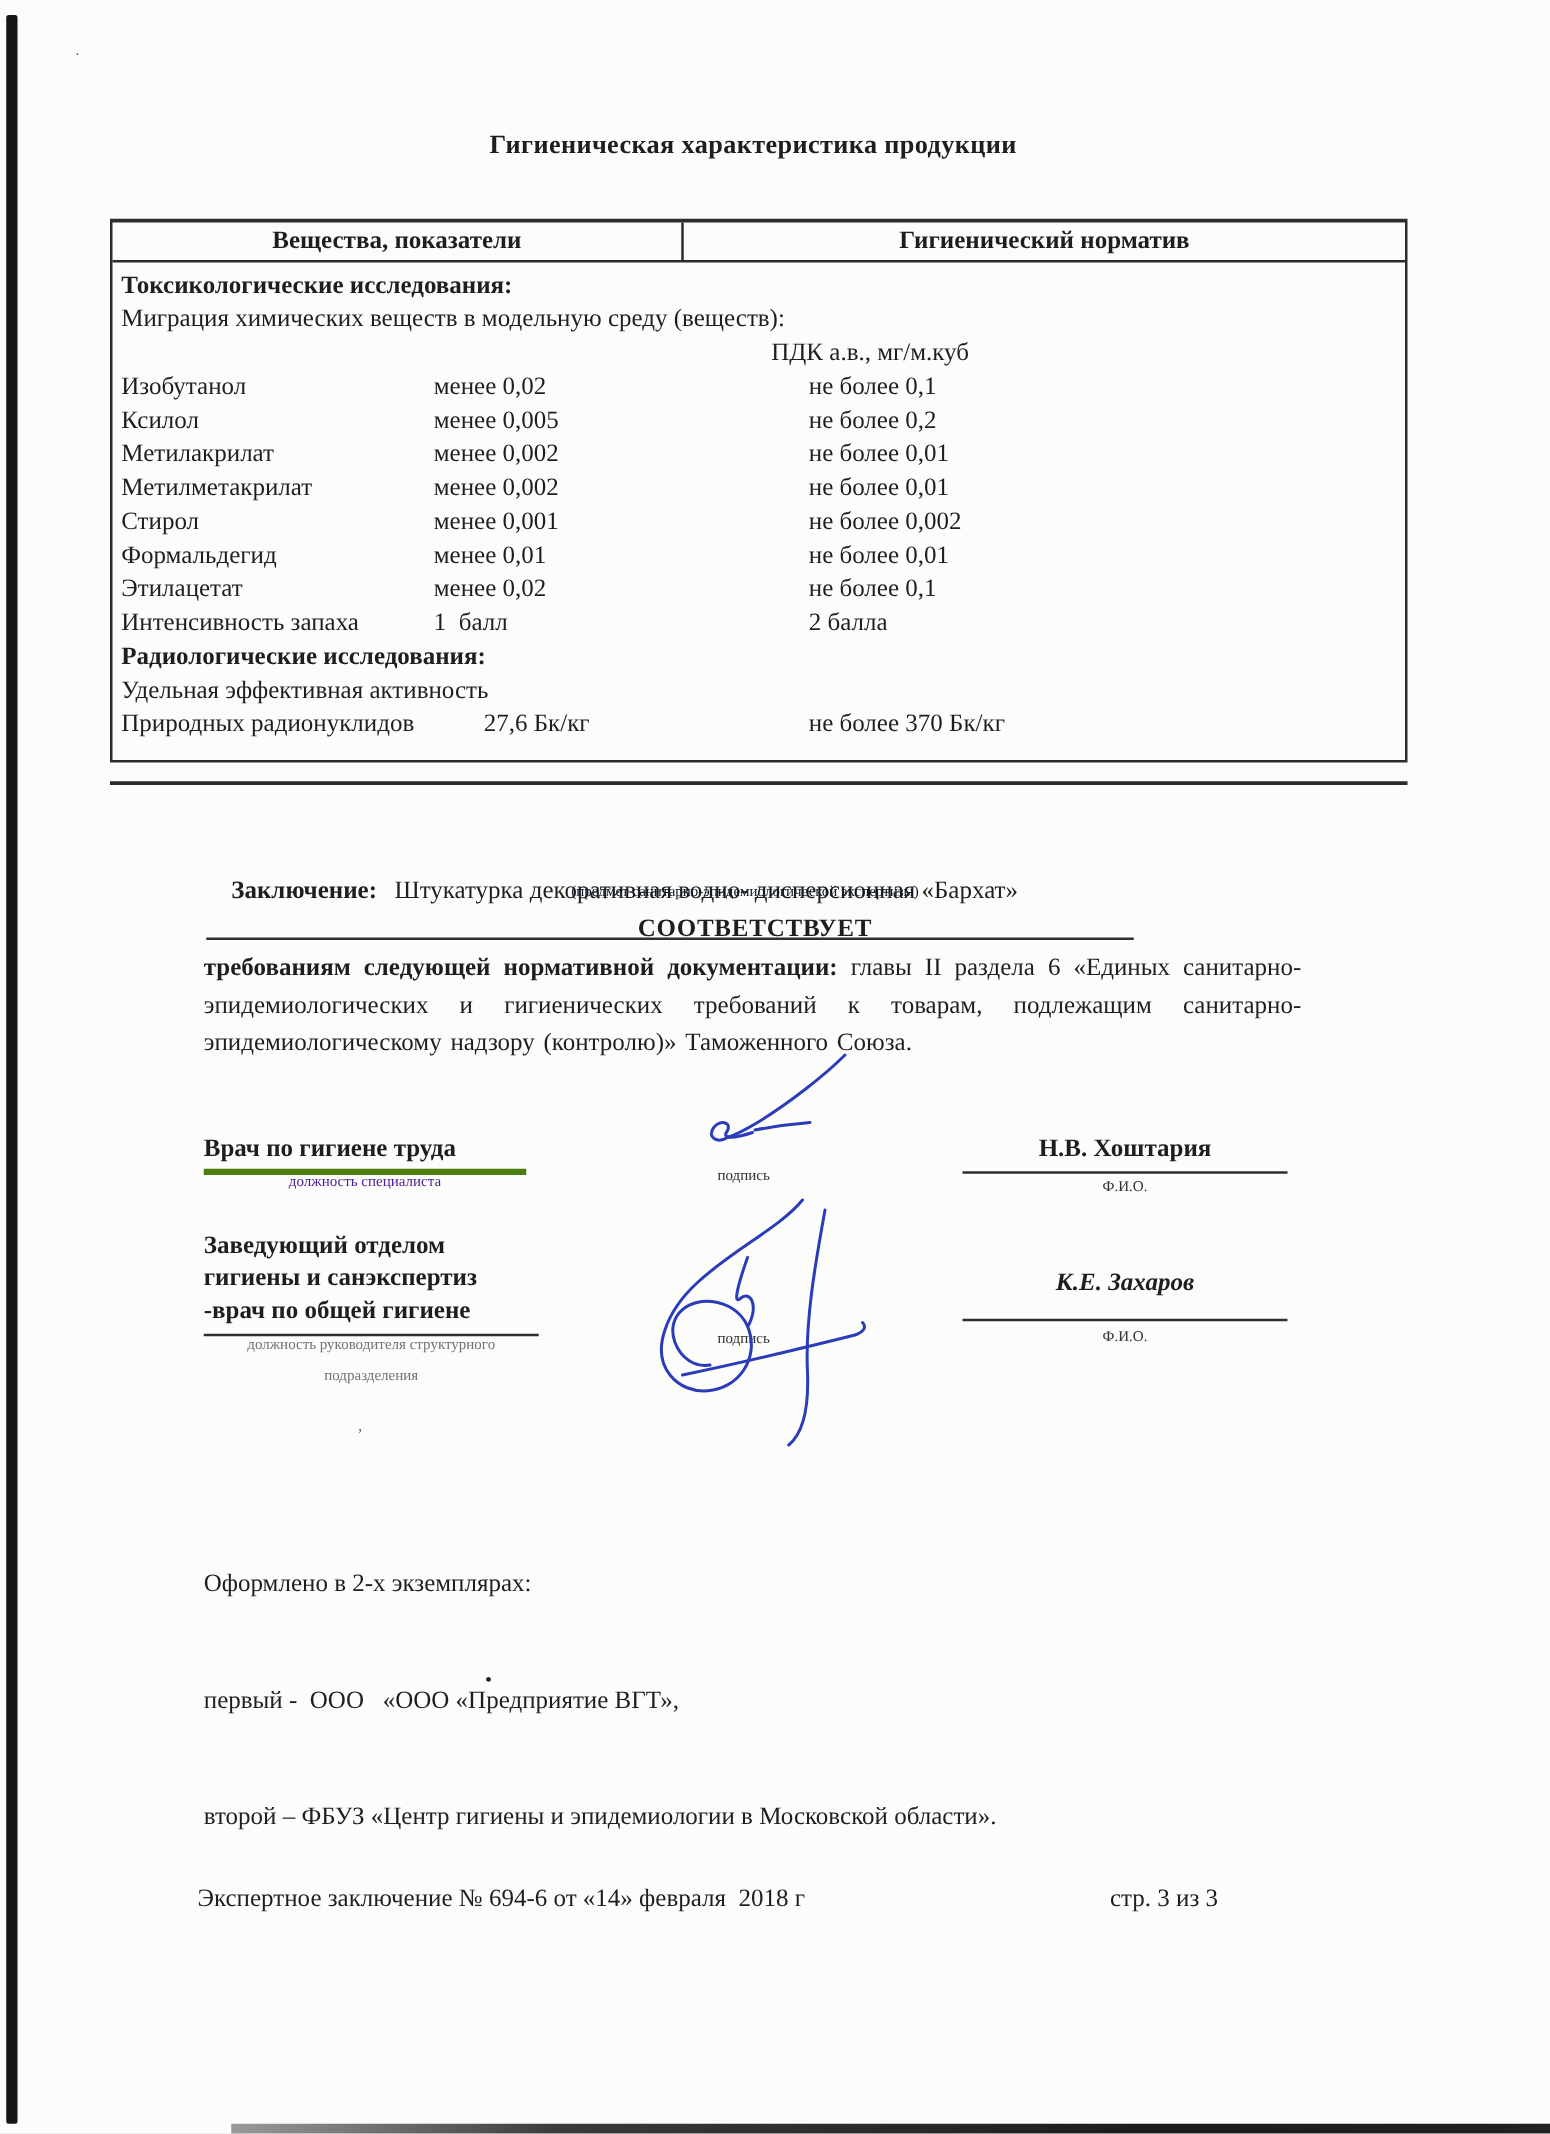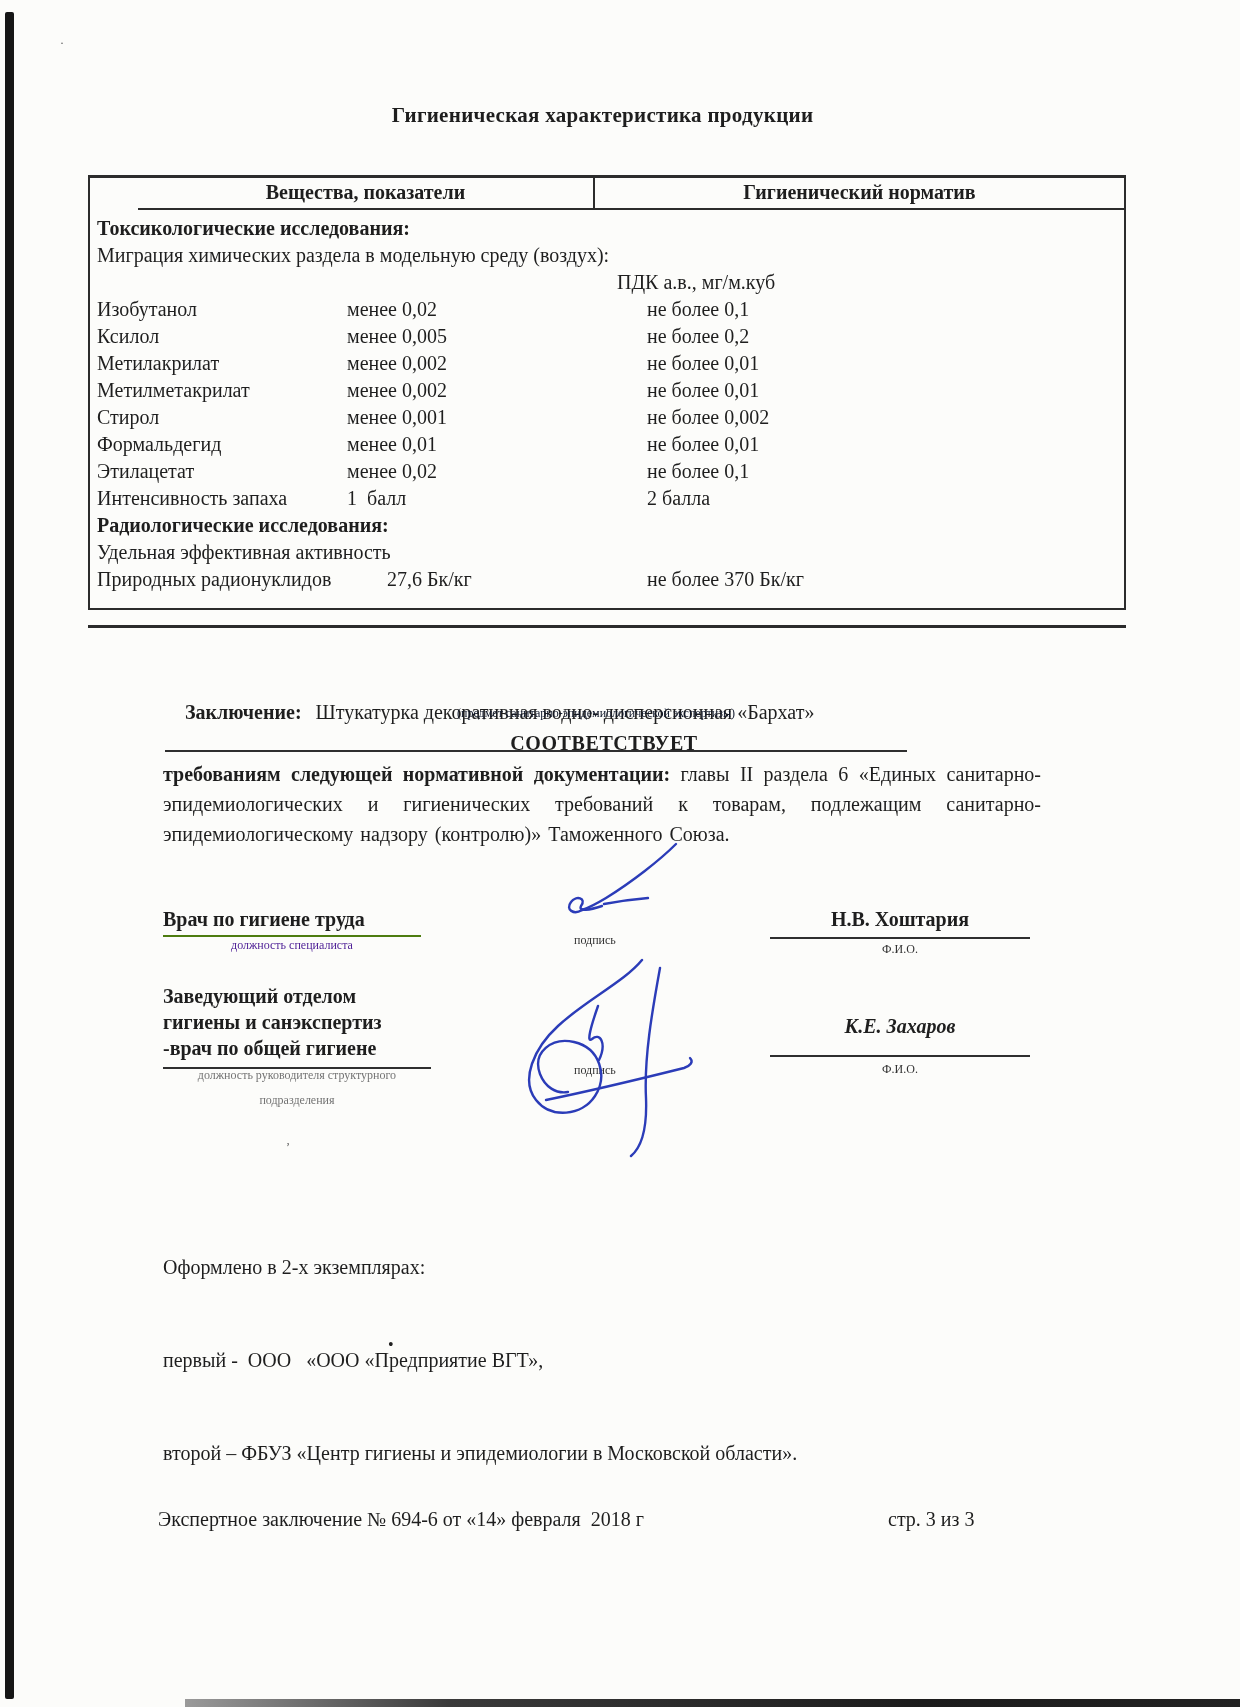--- a/index.html
+++ b/index.html
@@ -13,42 +13,42 @@
   .scan-left{position:absolute; left:5px; top:12px; bottom:8px; width:9px; background:#161616; border-radius:2px;}
   .scan-bottom{position:absolute; left:185px; right:0; bottom:0; height:8px;
     background:linear-gradient(to right,#9a9a9a 0%,#3a3a3a 25%,#1c1c1c 70%,#222 100%);}
   .speck{position:absolute; color:#555; font-size:12px;}
   
   .title{position:absolute; left:0; top:103px; width:1205px; text-align:center;
     font-weight:bold; font-size:21px; letter-spacing:.3px;}
   
   .tbl{position:absolute; left:88px; top:175px; width:1038px; height:435px;
     border:2px solid #2c2c2c; border-top-width:3px; box-sizing:border-box;}
-  .tbl-header{display:flex; border-bottom:2px solid #2c2c2c; font-weight:bold; font-size:20px;margin-left:48px;}
+  .tbl-header{display:flex; border-bottom:2px solid #2c2c2c; font-weight:bold; font-size:20px;}
   .th1{width:455px; border-right:2px solid #2c2c2c; text-align:center; padding:3px 0 4px 0;}
   .th2{flex:1; text-align:center; padding:3px 0 4px 0;}
   .tbl-body{padding-top:5px;}
   .tline{position:relative; height:27px; line-height:27px; font-size:20px; white-space:pre;}
   .ind{padding-left:7px;}
   .bold{font-weight:bold;}
   .cell{position:absolute; top:0; white-space:pre;}
   .c-name{left:7px;} .c-val{left:257px;} .c-norm{left:557px;}
   .rule-b{position:absolute; left:88px; top:625px; width:1038px; height:3px; background:#2b2b2b;}
   
   .concl-line{position:absolute; left:165px; top:678px; width:742px;
     border-bottom:2px solid #2f2f2f; padding-bottom:3px; font-size:20px; white-space:pre;}
   .concl-subject{margin-left:14px;}
   .concl-caption{position:absolute; left:225px; top:706px; width:742px; text-align:center; font-size:12px; color:#0f172a;}
   .verdict{position:absolute; left:165px; top:732px; width:878px; text-align:center;
     font-weight:bold; font-size:20px; letter-spacing:.6px;}
   .req{position:absolute; left:163px; top:759px; width:878px; font-size:20px; line-height:30px;
     text-align:justify; word-spacing:2px;}
   
   .pos1{position:absolute; left:163px; top:908px; width:258px; font-weight:bold; font-size:20px;
-    border-bottom:2px solid #4d7c0f; padding-bottom:4px;}
+    border-bottom:5px solid #4d7c0f; padding-bottom:4px;}
   .pos1-cap{position:absolute; left:163px; top:938px; width:258px; text-align:center; font-size:12px; color:#4c1d95;}
   .sign-cap1{position:absolute; left:574px; top:933px; font-size:12px; color:#333;}
   .name1{position:absolute; left:770px; top:908px; width:260px; text-align:center; font-weight:bold; font-size:20px;
     border-bottom:2px solid #2f2f2f; padding-bottom:6px;}
   .name1-cap{position:absolute; left:770px; top:942px; width:260px; text-align:center; font-size:12px; color:#333;}
   .pos2{position:absolute; left:163px; top:983px; width:268px; font-weight:bold; font-size:20px; line-height:26px;
     border-bottom:2px solid #2f2f2f; padding-bottom:6px;}
   .pos2-cap{position:absolute; left:155px; top:1063px; width:284px; text-align:center; font-size:12px; line-height:25px; color:#737373;}
   .sign-cap2{position:absolute; left:574px; top:1063px; font-size:12px; color:#333;}
   .name2{position:absolute; left:770px; top:1015px; width:260px; text-align:center; font-weight:bold; font-size:20px;font-style:italic;}
@@ -73,21 +73,21 @@
 
   <div class="title">Гигиеническая характеристика продукции</div>
 
   <div class="tbl">
     <div class="tbl-header">
       <div class="th1">Вещества, показатели</div>
       <div class="th2">Гигиенический норматив</div>
     </div>
     <div class="tbl-body">
       <div class="tline ind bold">Токсикологические исследования:</div>
-      <div class="tline ind">Миграция химических раздела в модельную среду (воздух):</div>
+      <div class="tline ind">Миграция химических веществ в модельную среду (веществ):</div>
       <div class="tline">
         <span class="cell" style="left:527px;">ПДК а.в., мг/м.куб</span>
       </div>
 
       <div class="tline">
         <span class="cell c-name">Изобутанол</span>
         <span class="cell c-val">менее 0,02</span>
         <span class="cell c-norm">не более 0,1</span>
       </div>
       <div class="tline">

